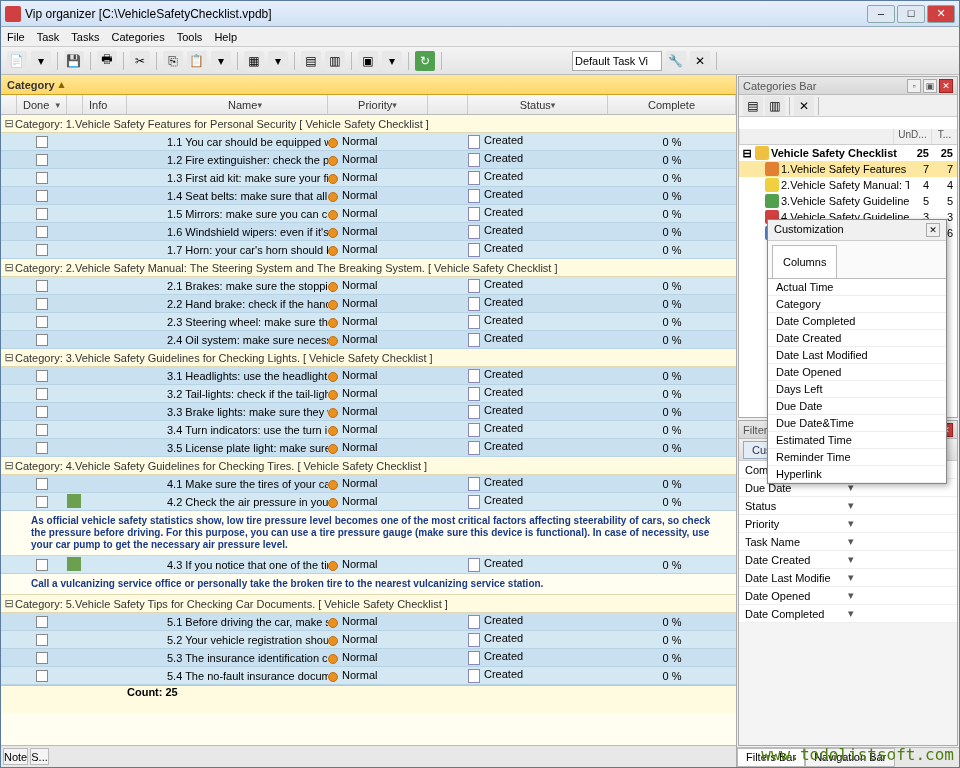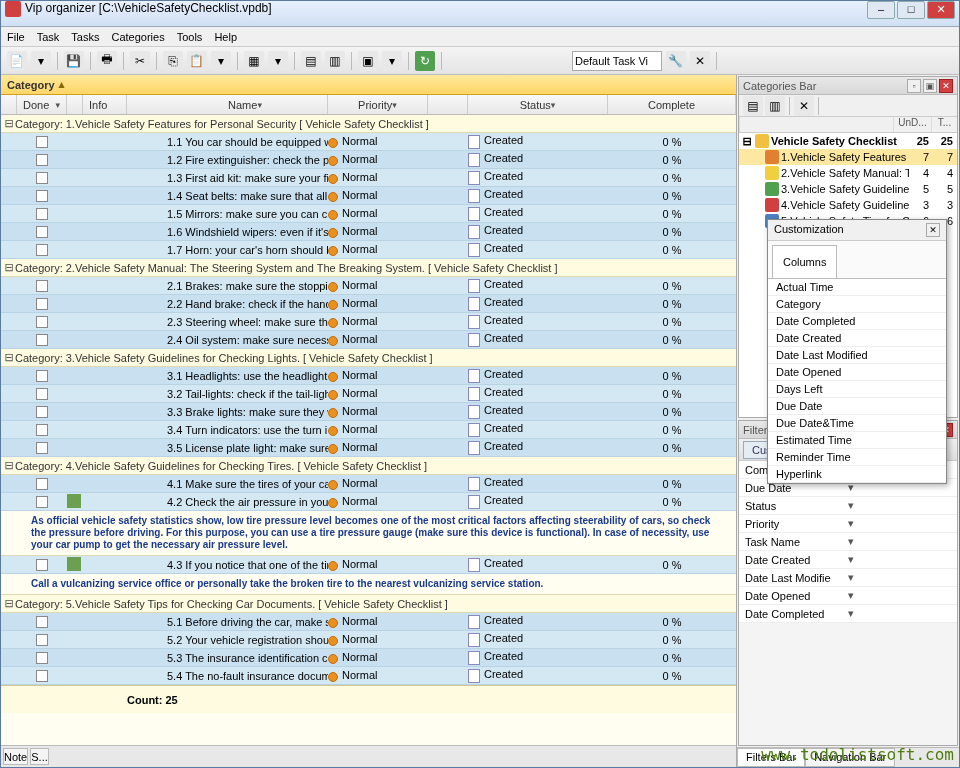--- a/index.html
+++ b/index.html
@@ -1,18 +1,18 @@
 <!DOCTYPE html>
 <html><head>
 <meta charset="utf-8">
 <style>
 * { box-sizing: border-box; margin: 0; padding: 0; }
 body { font-family: Tahoma, Arial, sans-serif; font-size: 11px; background: #e8e8e8; }
 .window { width: 960px; height: 768px; background: #f0f0f0; border: 1px solid #5a7aa0; display: flex; flex-direction: column; overflow: hidden; }
-.titlebar { background: linear-gradient(to bottom, #e8f0fc, #d0e0f4); height: 26px; display: flex; padding: 0 4px; border-bottom: 1px solid #9ab; }
+.titlebar { background: linear-gradient(to bottom, #e8f0fc, #d0e0f4); height: 26px; display: flex; align-items: center; padding: 0 4px; border-bottom: 1px solid #9ab; }
 .titlebar .icon { width: 16px; height: 16px; background: #d04040; border-radius: 2px; margin-right: 4px; }
 .titlebar .title { flex: 1; color: #000; font-size: 12px; }
 .winbtns { display: flex; gap: 2px; }
 .winbtn { width: 28px; height: 18px; background: #e0e8f4; border: 1px solid #8aa; border-radius: 2px; text-align: center; line-height: 14px; cursor: pointer; }
 .winbtn.close { background: #d04040; color: #fff; }
 .menubar { background: #f0f0f0; height: 20px; display: flex; align-items: center; padding: 0 6px; gap: 12px; border-bottom: 1px solid #ccc; }
 .menubar span { cursor: pointer; }
 .toolbar { background: linear-gradient(to bottom, #f4f4f4, #e4e4e4); height: 28px; display: flex; align-items: center; padding: 0 6px; gap: 4px; border-bottom: 1px solid #bbb; }
 .tbtn { width: 20px; height: 20px; background: #e8e8e8; border: 1px solid transparent; border-radius: 2px; cursor: pointer; display: inline-flex; align-items: center; justify-content: center; font-size: 12px; }
 .sep { width: 1px; height: 18px; background: #bbb; margin: 0 2px; }
@@ -40,33 +40,33 @@
 .taskrow:nth-child(odd).taskrow { background: #c8e0f0; }
 .taskrow .col-done { display: flex; justify-content: center; }
 .chk { width: 12px; height: 12px; border: 1px solid #888; background: #fff; }
 .flagicon { width: 14px; height: 14px; display: inline-block; }
 .flagicon.g { background: #6aa050; }
 .taskrow .col-name { padding-left: 4px; overflow: hidden; white-space: nowrap; }
 .pr-icon { width: 10px; height: 10px; border-radius: 50%; background: #e89020; display: inline-block; margin-right: 4px; vertical-align: middle; border: 1px solid #c07010; }
 .st-icon { width: 12px; height: 14px; background: #fff; border: 1px solid #88b; display: inline-block; margin-right: 4px; vertical-align: middle; }
 .taskrow .col-complete { text-align: center; }
 .noterow { background: #fffef0; padding: 4px 20px 4px 30px; color: #1a3a8a; font-weight: bold; font-size: 10px; line-height: 12px; border-bottom: 1px solid #e0d8b0; }
-.countrow { background: #fffbe0; border-top: 1px solid #d0c890; height: 28px; display: flex; align-items: center; }
+.countrow { background: #fffbe0; border-top: 1px solid #d0c890; height: 28px; display: flex; }
 .countrow .lbl { margin-left: 126px; font-weight: bold; }
 .bottomtabs { height: 22px; background: #e8e8e8; border-top: 1px solid #bbb; display: flex; gap: 2px; padding: 2px; }
 .btab { padding: 2px 0; background: #f4f4f4; border: 1px solid #bbb; cursor: pointer; }
 .right { width: 222px; display: flex; flex-direction: column; background: #f0f0f0; position: relative; }
 .panel { border: 1px solid #aaa; margin: 1px; background: #f4f4f4; display: flex; flex-direction: column; }
 .panelhead { background: linear-gradient(to bottom, #e8e8e8, #d8d8d8); height: 18px; display: flex; align-items: center; padding: 0 4px; font-size: 11px; color: #555; border-bottom: 1px solid #bbb; }
 .panelhead .ptitle { flex: 1; }
 .pbtn { width: 14px; height: 14px; border: 1px solid #aaa; background: #f0f0f0; margin-left: 2px; text-align: center; line-height: 12px; cursor: pointer; font-size: 9px; }
 .pbtn.red { background: #d04040; color: #fff; border-color: #a02020; }
 .paneltb { height: 22px; background: #f0f0f0; border-bottom: 1px solid #ccc; display: flex; align-items: center; gap: 2px; padding: 0 4px; }
 .cattree { flex: 1; overflow: auto; background: #fff; font-size: 11px; }
-.treehead { display: flex; background: #f0f0f0; border-bottom: 1px solid #ccc; height: 16px; font-size: 10px; color: #555; }
+.treehead { display: flex; background: #f0f0f0; border-bottom: 1px solid #ccc; height: 16px; font-size: 10px; color: #555; margin-top: 12px; }
 .treehead > div:first-child { flex: 1; padding-left: 4px; }
 .treehead > div { width: 26px; border-left: 1px solid #ddd; text-align: center; }
 .treerow { display: flex; height: 16px; align-items: center; padding-left: 2px; }
 .treerow.top { font-weight: bold; }
 .treerow.sel { background: #fce8a0; }
 .treerow .ticon { width: 14px; height: 14px; margin: 0 2px; border-radius: 2px; }
 .treerow .tlbl { flex: 1; overflow: hidden; white-space: nowrap; }
 .treerow .tnum { width: 24px; text-align: right; padding-right: 4px; }
 .custompop { position: absolute; top: 144px; left: 30px; width: 180px; background: #fafafa; border: 1px solid #888; box-shadow: 2px 2px 6px rgba(0,0,0,0.3); z-index: 10; }
 .custompop .phead { background: #f0f0f0; padding: 3px 6px; display: flex; justify-content: space-between; border-bottom: 1px solid #ccc; }

